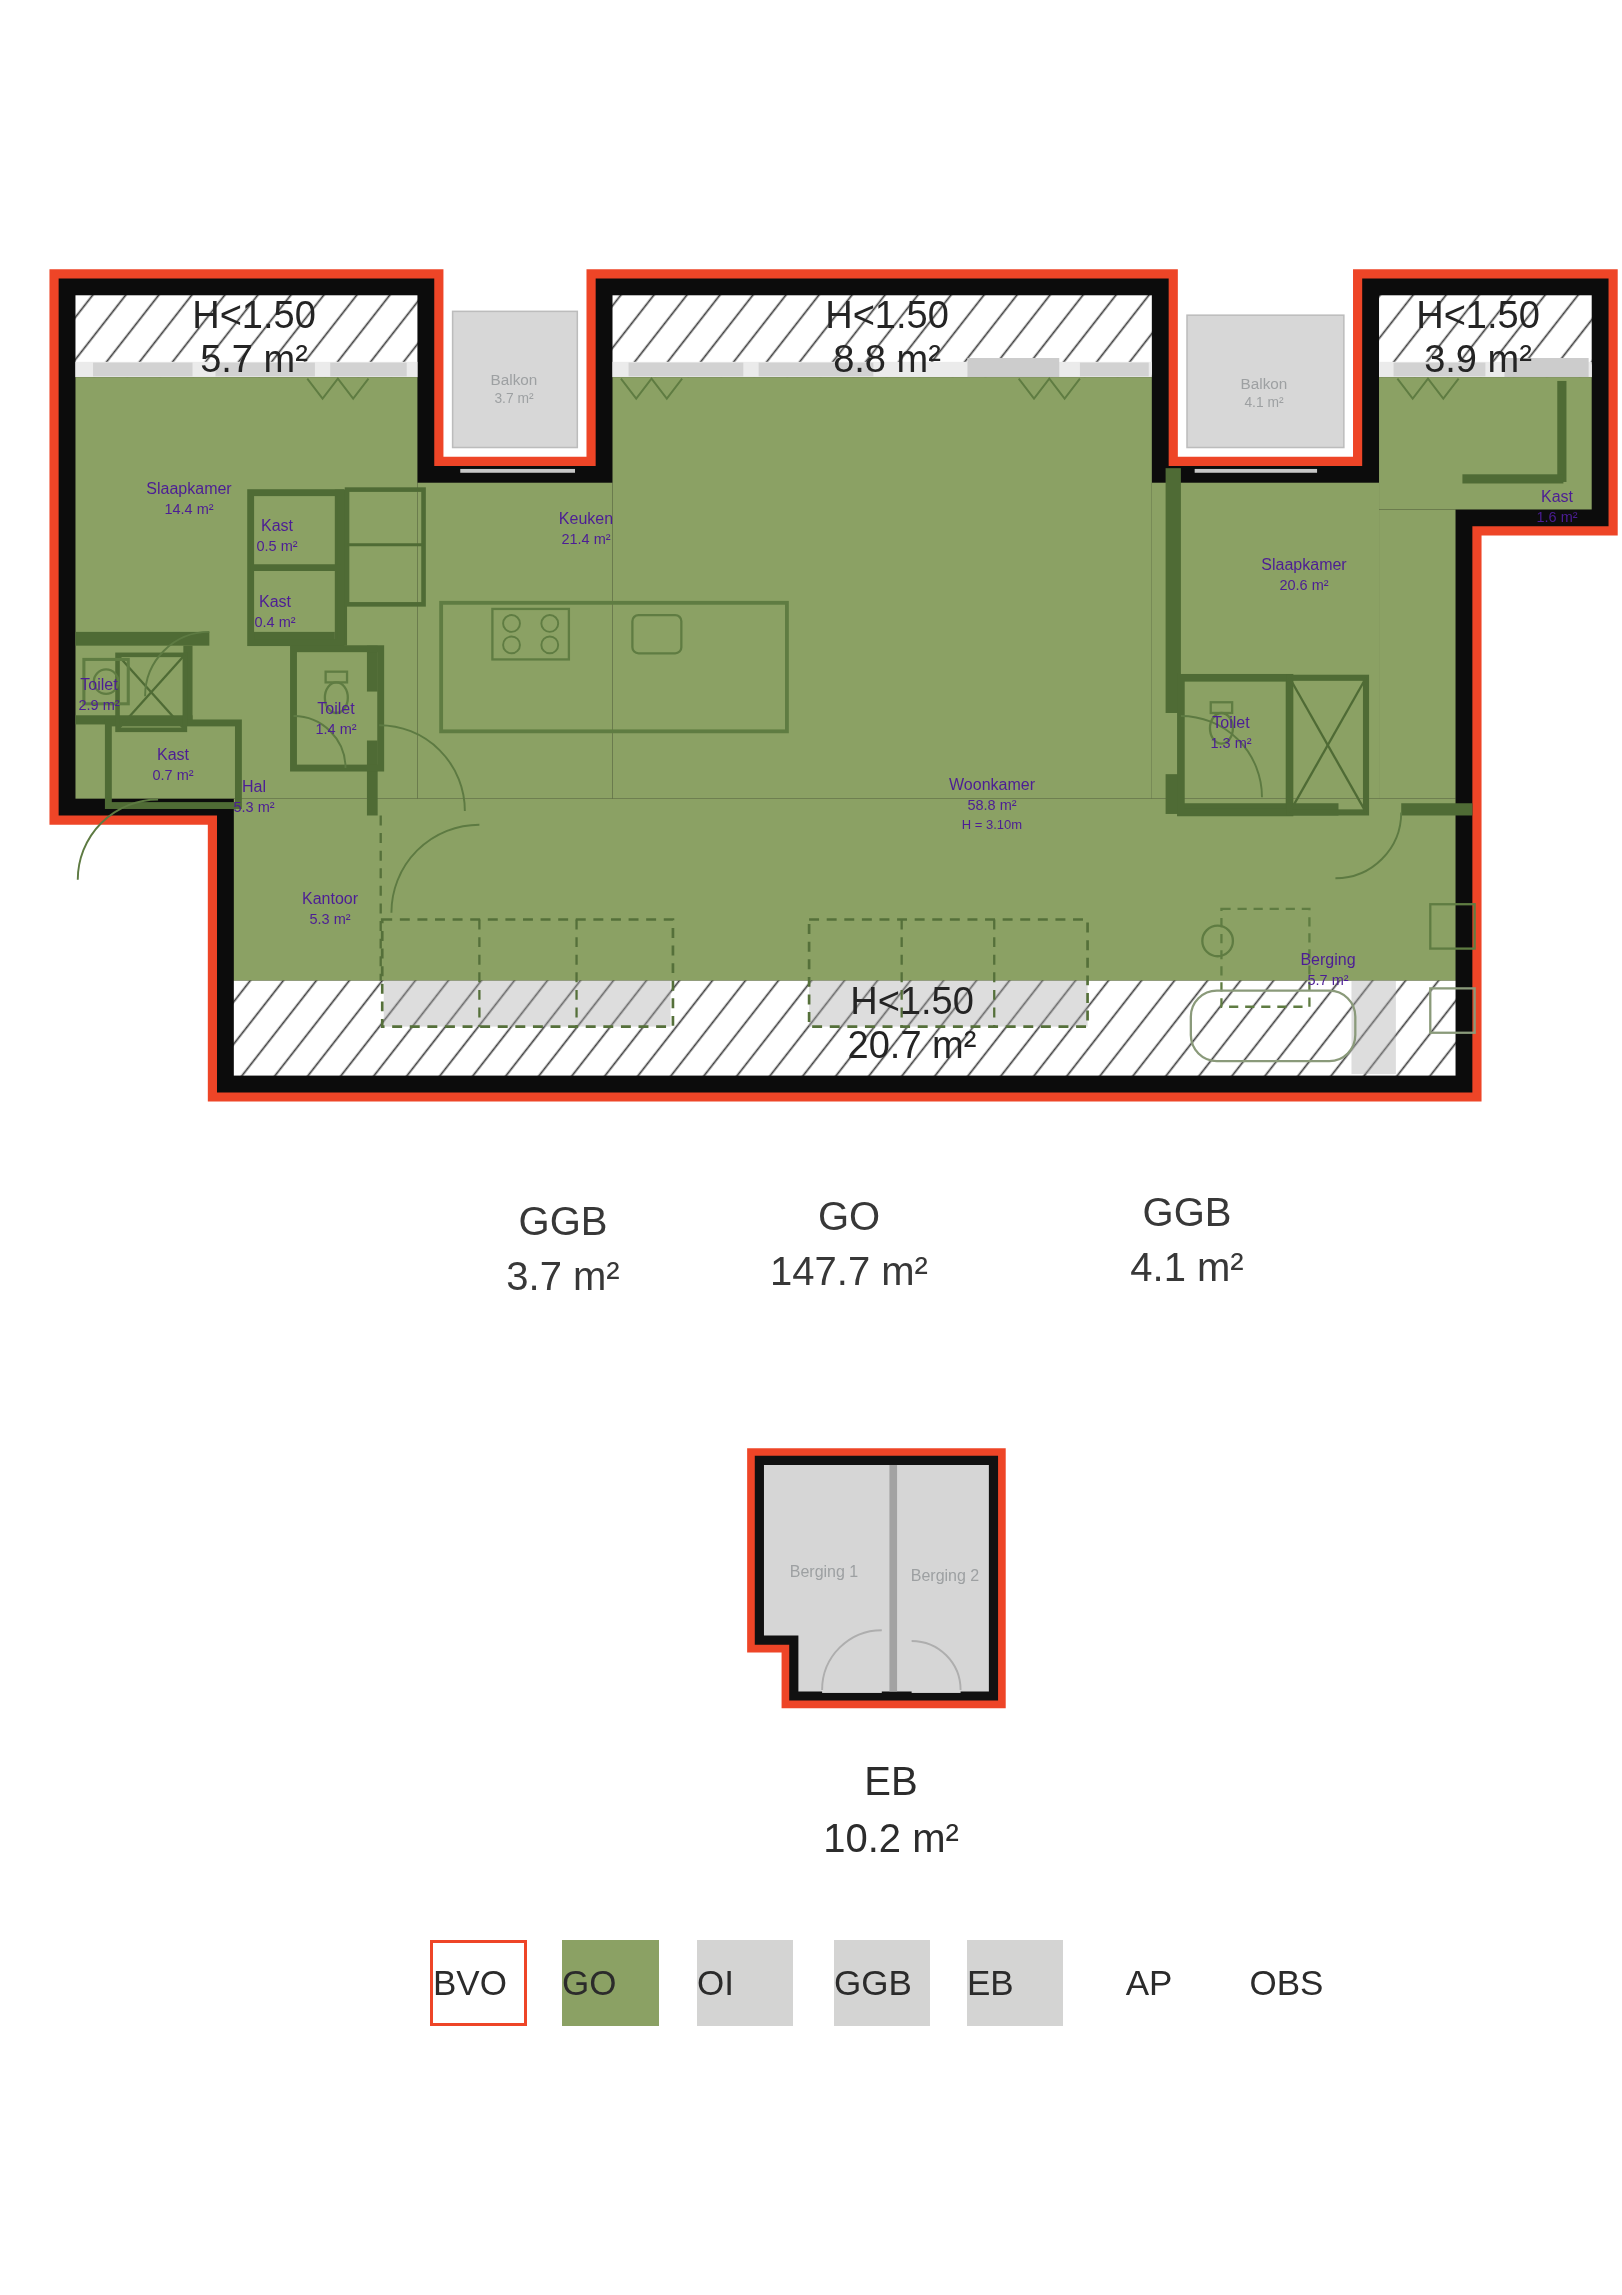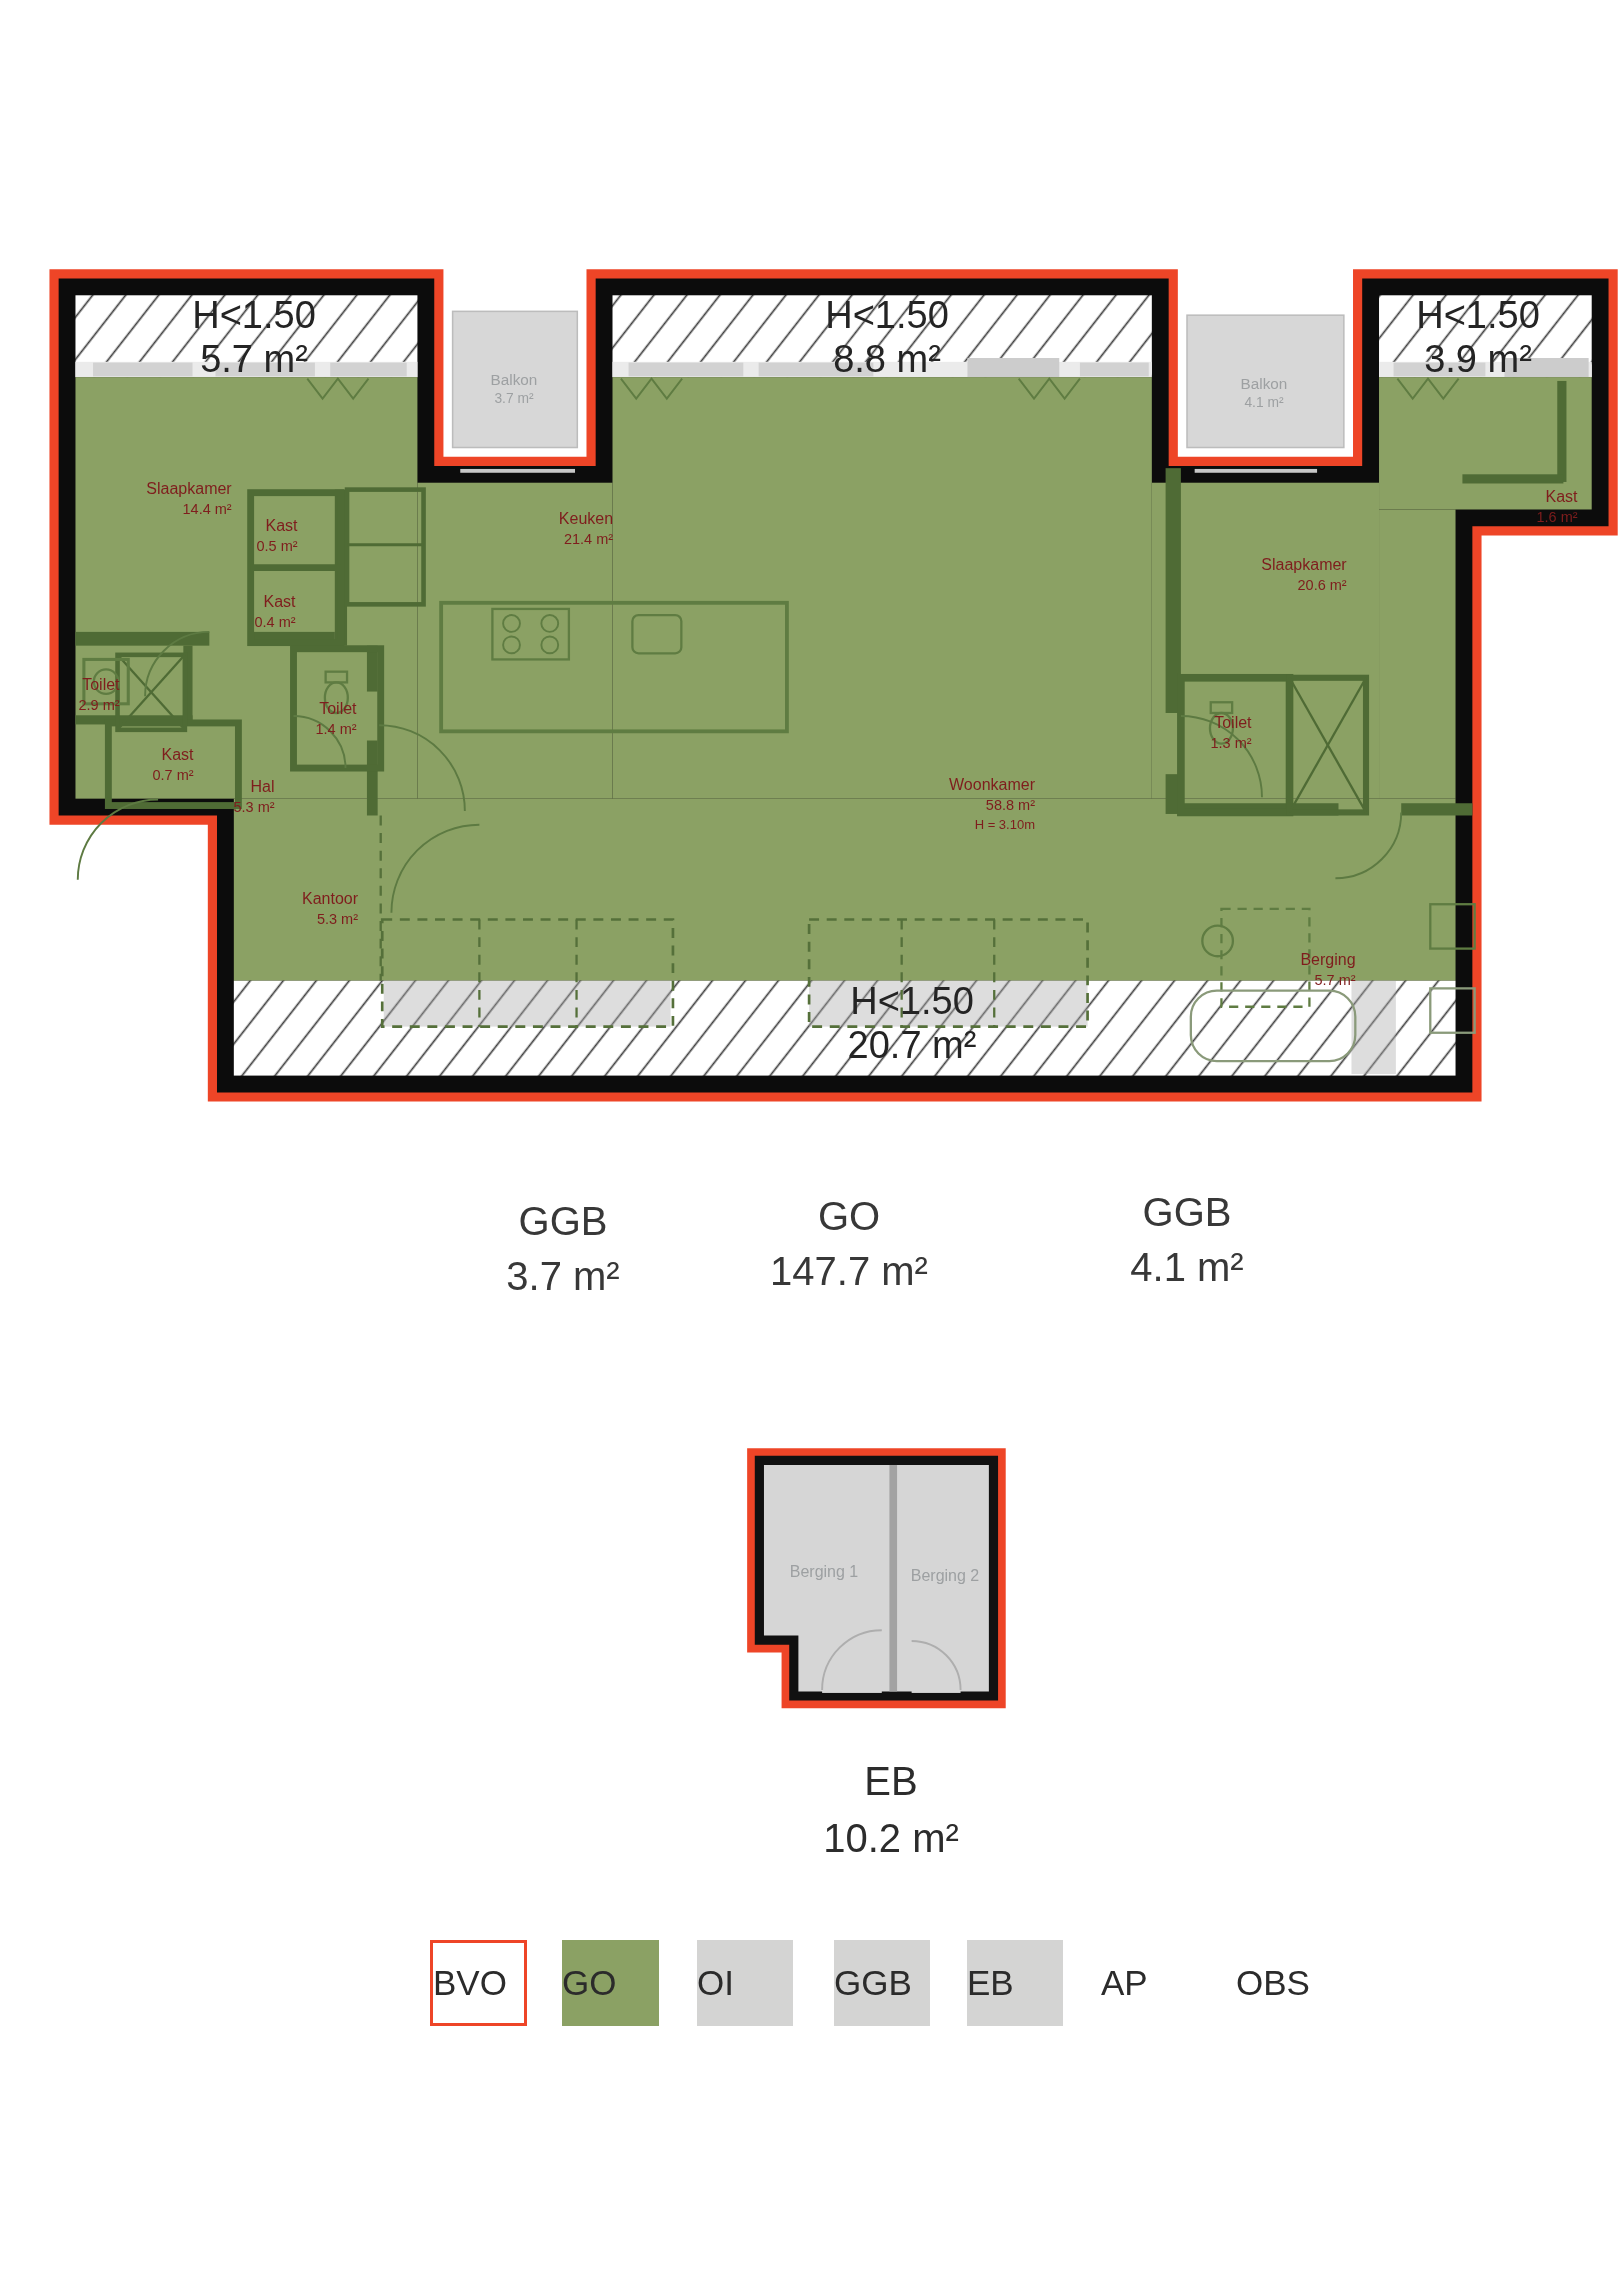--- a/index.html
+++ b/index.html
@@ -4,35 +4,35 @@
 <style>
   html,body{margin:0;padding:0;background:#ffffff;}
   #canvas{
     position:relative;width:1623px;height:2295px;background:#ffffff;overflow:hidden;
     font-family:"Liberation Sans", sans-serif;
     margin-left:24px;
   }
   #plan-svg{position:absolute;left:0;top:0;}
   .lbl{position:absolute;transform:translate(-50%,-50%);text-align:center;white-space:nowrap;}
   .lbl span{display:block;}
-  .room-lbl{color:#7f1d1d;font-size:16px;line-height:20px;text-align:right;}
+  .room-lbl{color:#4c1d95;font-size:16px;line-height:20px;}
   .room-lbl .area{font-size:14.5px;}
   .room-lbl .hnote{font-size:13px;}
   .gray-lbl{color:#9da0a2;font-size:15.3px;line-height:19px;}
   .gray-lbl .area{font-size:13.8px;}
   .storage-lbl{color:#9da0a2;font-size:16px;}
   .hzone{color:#242424;font-size:38px;line-height:44px;}
   .summary{color:#383838;font-size:40px;line-height:55px;}
   .eb-lbl{color:#2c2c2c;font-size:40px;line-height:57px;}
   .legend-box{
     position:absolute;top:1940px;height:86px;display:flex;align-items:center;justify-content:flex-start;
     font-size:35px;color:#2b2b2b;box-sizing:border-box;
   }
   .legend-text{
-    position:absolute;top:1940px;height:86px;display:flex;align-items:center;
+    position:absolute;top:1940px;height:86px;display:flex;align-items:center;justify-content:center;
     font-size:35px;color:#2b2b2b;
   }
   .lb-outline{background:#ffffff;border:3.8px solid #ee4527;}
   .lb-green{background:#8ba164;}
   .lb-gray{background:#d4d4d3;}
 </style>
 </head>
 <body>
 
 <div id="canvas">

